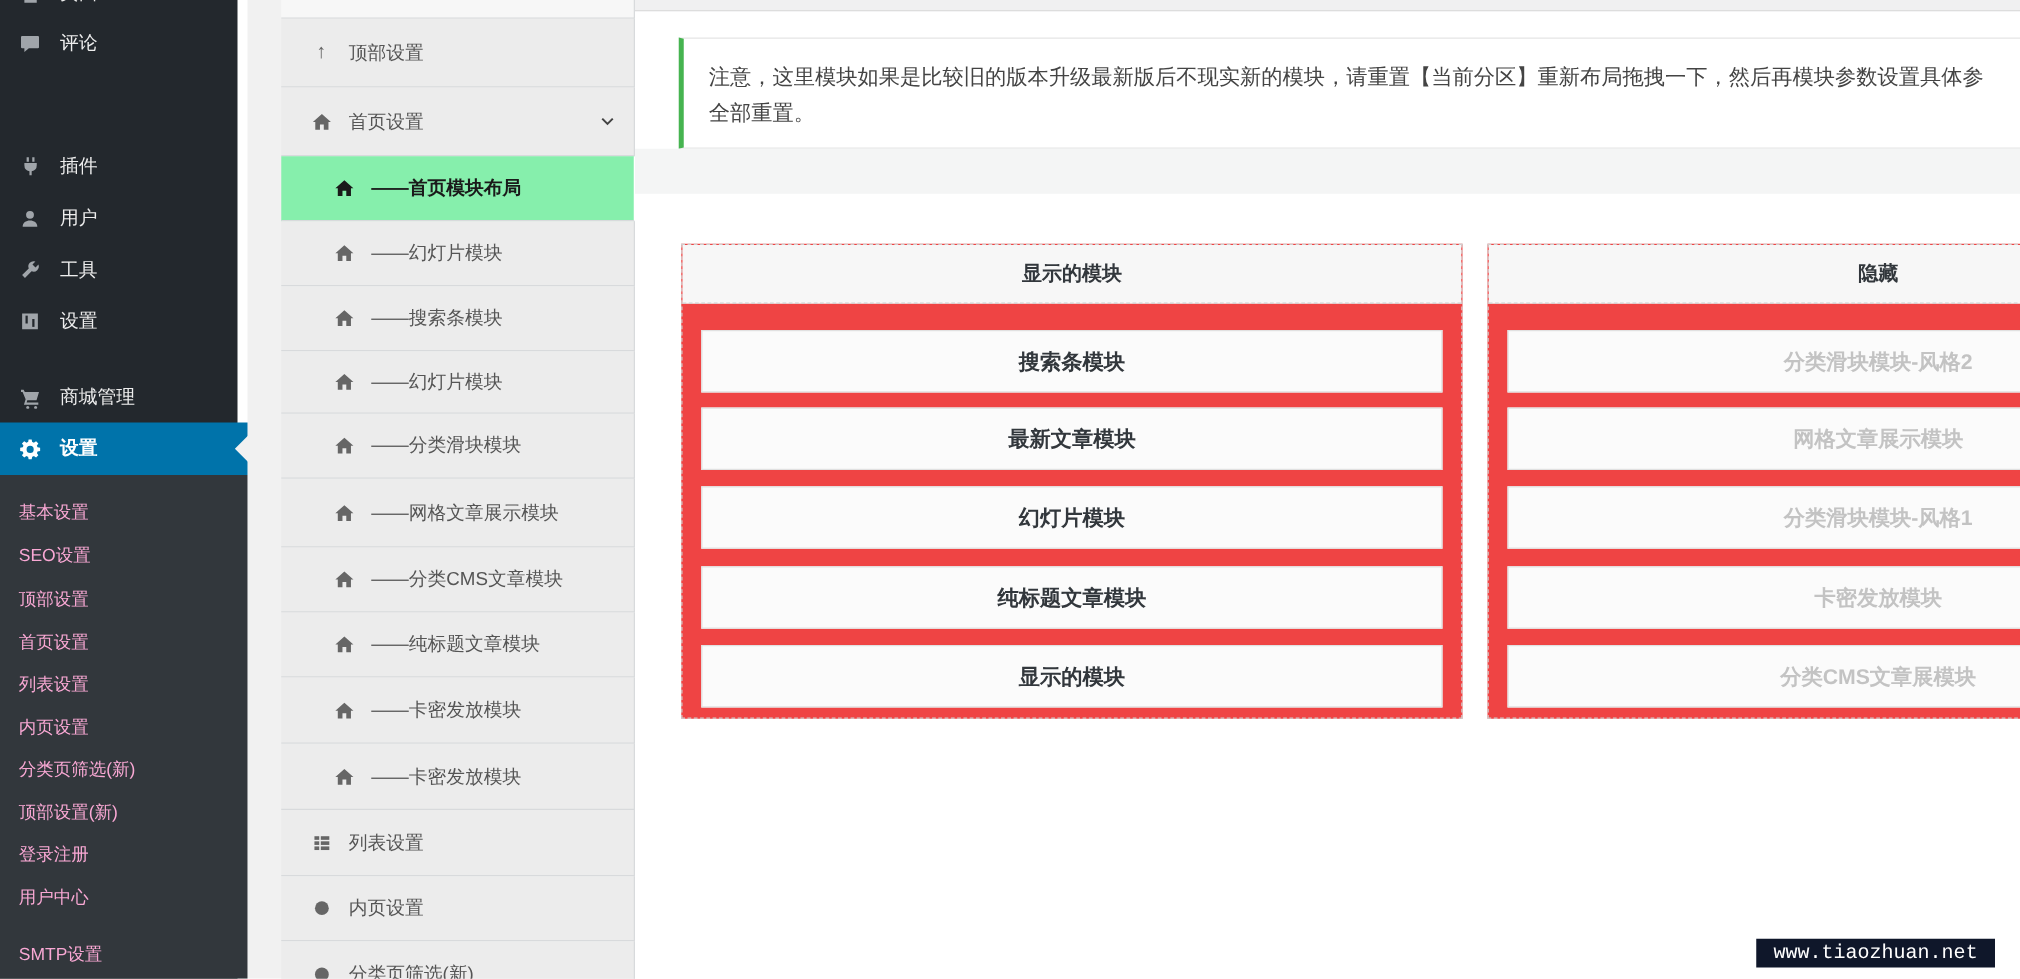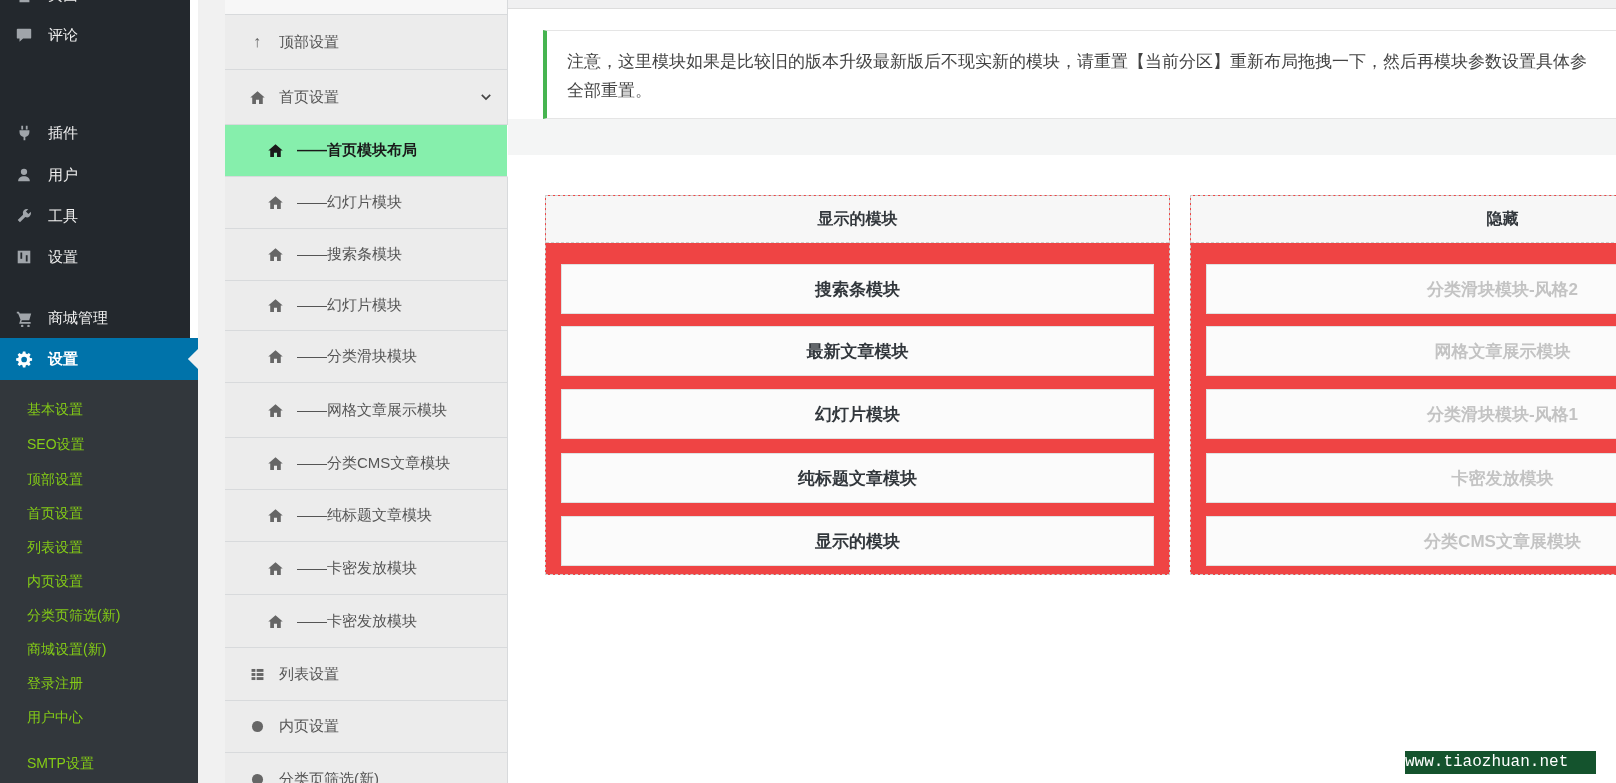--- a/index.html
+++ b/index.html
@@ -10,22 +10,22 @@
   .sidebar{position:absolute;left:0;top:0;width:190px;height:783px;background:#23282d;z-index:5;}
   .side-item{position:absolute;left:0;width:198px;height:34px;color:#eee;font-size:15px;cursor:pointer;}
   .side-item .ico{position:absolute;left:14px;top:50%;transform:translateY(-50%);width:20px;height:20px;
                   color:#a0a5aa;display:flex;align-items:center;justify-content:center;}
   .side-item .lbl{position:absolute;left:48px;top:50%;transform:translateY(-50%);white-space:nowrap;}
   .side-item.active{background:#0073aa;height:42px;color:#fff;font-weight:bold;}
   .side-item.active .ico{color:#fff;}
   .notch{position:absolute;right:-8px;top:50%;width:15px;height:15px;background:#f1f1f1;
          transform:translateY(-50%) rotate(45deg);}
   .side-sub{position:absolute;left:0;top:380px;width:198px;height:403px;background:#32373c;}
-  .sub-item{position:absolute;left:15px;transform:translateY(-50%);font-size:14px;color:#84cc16;
-            cursor:pointer;white-space:nowrap;margin-left:12px;}
+  .sub-item{position:absolute;left:15px;transform:translateY(-50%);font-size:14px;color:#f9a8d4;
+            cursor:pointer;white-space:nowrap;}
 
   
   .gap-strip{position:absolute;left:198px;top:0;width:27px;height:783px;background:#f1f1f1;}
 
   
   .settings-nav{position:absolute;left:225px;top:0;width:283px;height:783px;background:#ececec;}
   .nav-row{position:absolute;left:0;width:283px;box-sizing:border-box;background:#ececec;
            border-bottom:1px solid #d8dadc;border-right:1px solid #d8dadc;
            display:flex;align-items:center;font-size:15px;color:#555;cursor:pointer;}
   .nav-row.lvl1{padding-left:22px;}
@@ -52,23 +52,23 @@
   .panel-visible{left:37px;}
   .panel-hidden{left:682px;}
   .panel-header{height:47px;box-sizing:border-box;background:#f7f7f7;border-bottom:1px dashed #cfcfcf;
                 display:flex;align-items:center;justify-content:center;
                 font-size:16px;font-weight:bold;color:#32373c;}
   .mod-item{position:absolute;left:15px;width:593px;height:50px;box-sizing:border-box;
             border:1px solid #e1e1e1;background:#fbfbfb;display:flex;align-items:center;justify-content:center;
             font-size:17px;font-weight:bold;color:#32373c;cursor:move;}
   .panel-hidden .mod-item{color:#c3c3c3;}
 
-  .watermark{position:absolute;left:1405px;top:751px;width:191px;height:23px;background:#14532d;
+  .watermark{position:absolute;left:1405px;top:751px;width:191px;height:23px;background:#0f172a;
              color:#fff;font-family:"Liberation Mono","DejaVu Sans Mono",monospace;
-             font-size:16px;line-height:23px;white-space:nowrap;}
+             font-size:16px;line-height:23px;text-align:center;white-space:nowrap;}
 </style>
 </head>
 <body>
 
 <div class="page">
 
   <div class="sidebar">
 
     <div class="side-item" style="top:-22px">
       <span class="ico">
@@ -149,21 +149,21 @@
     </div>
 
     <div class="side-sub">
       <span class="sub-item" style="top:30px">基本设置</span>
       <span class="sub-item" style="top:65px">SEO设置</span>
       <span class="sub-item" style="top:100px">顶部设置</span>
       <span class="sub-item" style="top:134px">首页设置</span>
       <span class="sub-item" style="top:168px">列表设置</span>
       <span class="sub-item" style="top:202px">内页设置</span>
       <span class="sub-item" style="top:236px">分类页筛选(新)</span>
-      <span class="sub-item" style="top:270px">商城设置(新)</span>
+      <span class="sub-item" style="top:270px">顶部设置(新)</span>
       <span class="sub-item" style="top:304px">登录注册</span>
       <span class="sub-item" style="top:338px">用户中心</span>
       <span class="sub-item" style="top:384px">SMTP设置</span>
     </div>
   </div>
 
   <div class="gap-strip"></div>
 
   <div class="settings-nav">
 

